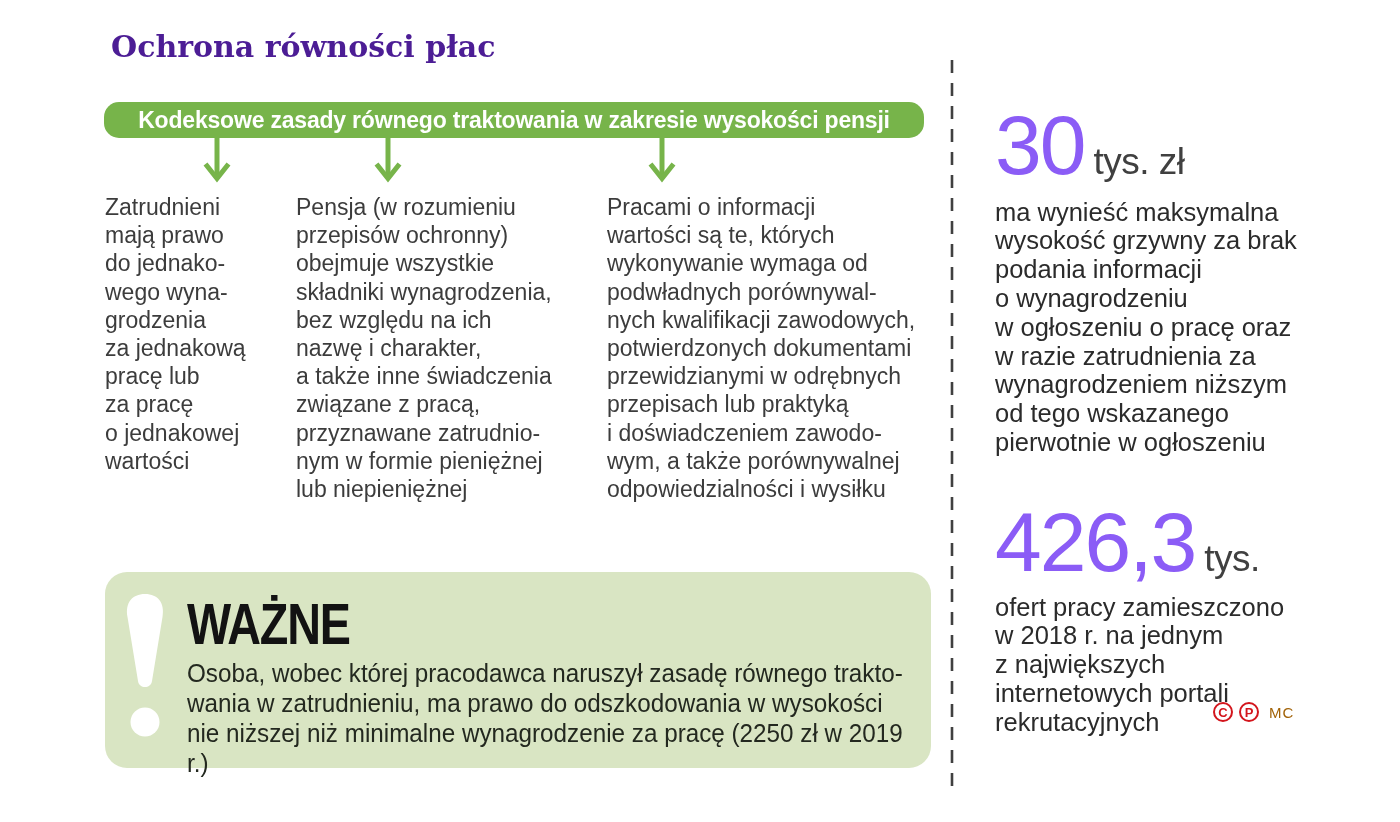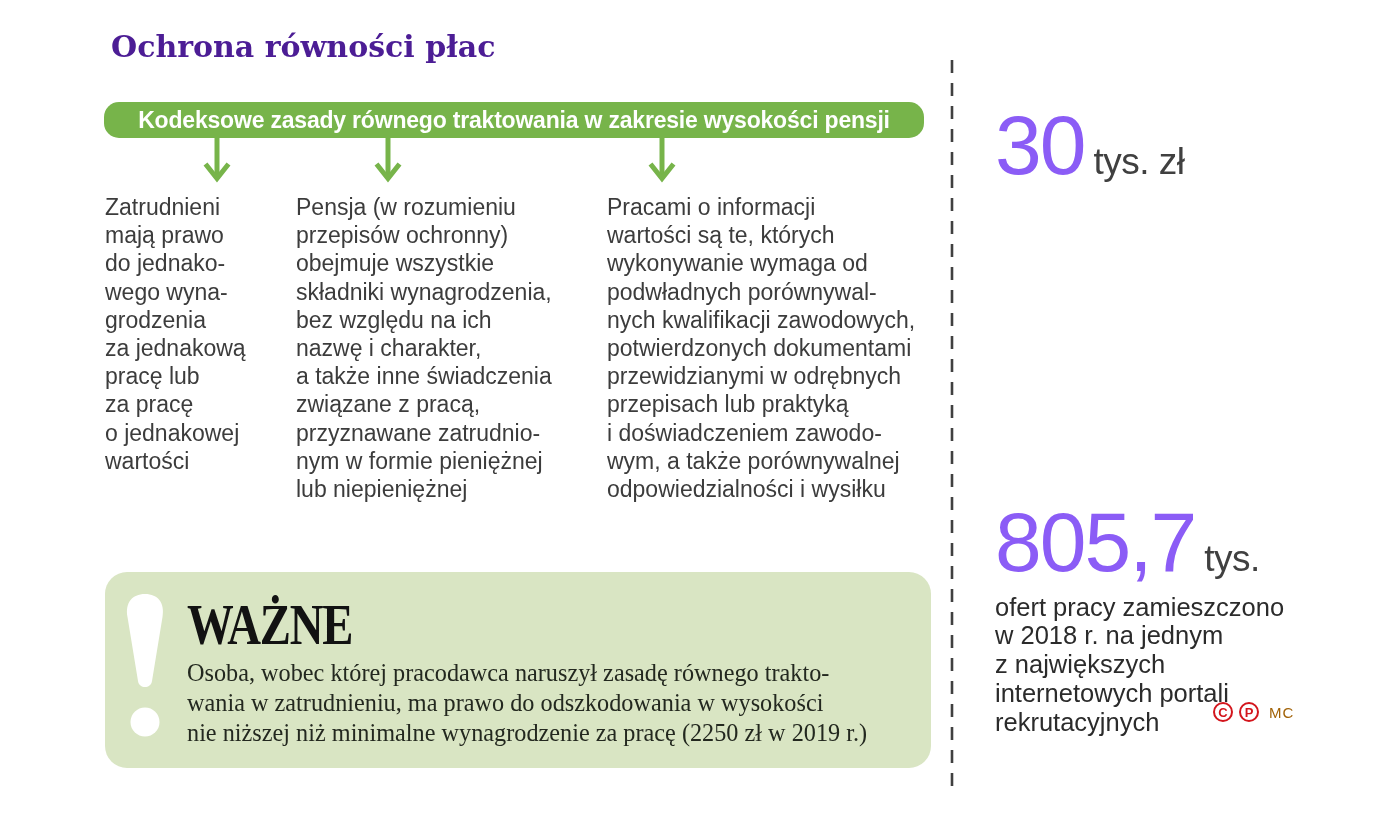--- a/index.html
+++ b/index.html
@@ -116,21 +116,21 @@
 wykonywanie wymaga od
 podwładnych porównywal-
 nych kwalifikacji zawodowych,
 potwierdzonych dokumentami
 przewidzianymi w odrębnych
 przepisach lub praktyką
 i doświadczeniem zawodo-
 wym, a także porównywalnej
 odpowiedzialności i wysiłku</div>
 
-  <div class="important-box" style="background:#d9e5c3;font-family:Liberation Serif, serif;">
+  <div class="important-box" style="background:#d9e5c3;">
     <div class="excl">
       <svg width="52" height="150" viewBox="0 0 52 150">
         <path d="M26 2 C39 2 46 11 43.5 25 L33 89 C31.8 97 20.2 97 19 89 L8.5 25 C6 11 13 2 26 2 Z" fill="#ffffff"></path>
         <circle cx="26" cy="130" r="14.5" fill="#ffffff"></circle>
       </svg>
     </div>
     <h2 class="important-heading">WAŻNE</h2>
     <div class="important-body">Osoba, wobec której pracodawca naruszył zasadę równego trakto-
 wania w zatrudnieniu, ma prawo do odszkodowania w wysokości
 nie niższej niż minimalne wynagrodzenie za pracę (2250 zł w 2019 r.)</div>
@@ -140,25 +140,34 @@
     <svg width="4" height="732" viewBox="0 0 4 732">
       <line x1="2" y1="0" x2="2" y2="732" stroke="#404040" stroke-width="2.6" stroke-dasharray="13 10"></line>
     </svg>
   </div>
 
   <div class="stat stat1">
     <div class="stat-head">
       <span class="stat-number">30</span>
       <span class="stat-unit">tys. zł</span>
     </div>
+    <div class="stat-desc">ma wynieść maksymalna
+wysokość grzywny za brak
+podania informacji
+o wynagrodzeniu
+w ogłoszeniu o pracę oraz
+w razie zatrudnienia za
+wynagrodzeniem niższym
+od tego wskazanego
+pierwotnie w ogłoszeniu</div>
   </div>
 
   <div class="stat stat2">
     <div class="stat-head">
-      <span class="stat-number">805,7</span>
+      <span class="stat-number">426,3</span>
       <span class="stat-unit">tys.</span>
     </div>
     <div class="stat-desc">ofert pracy zamieszczono
 w 2018 r. na jednym
 z największych
 internetowych portali
 rekrutacyjnych</div>
   </div>
 
   <div class="credit-row">

